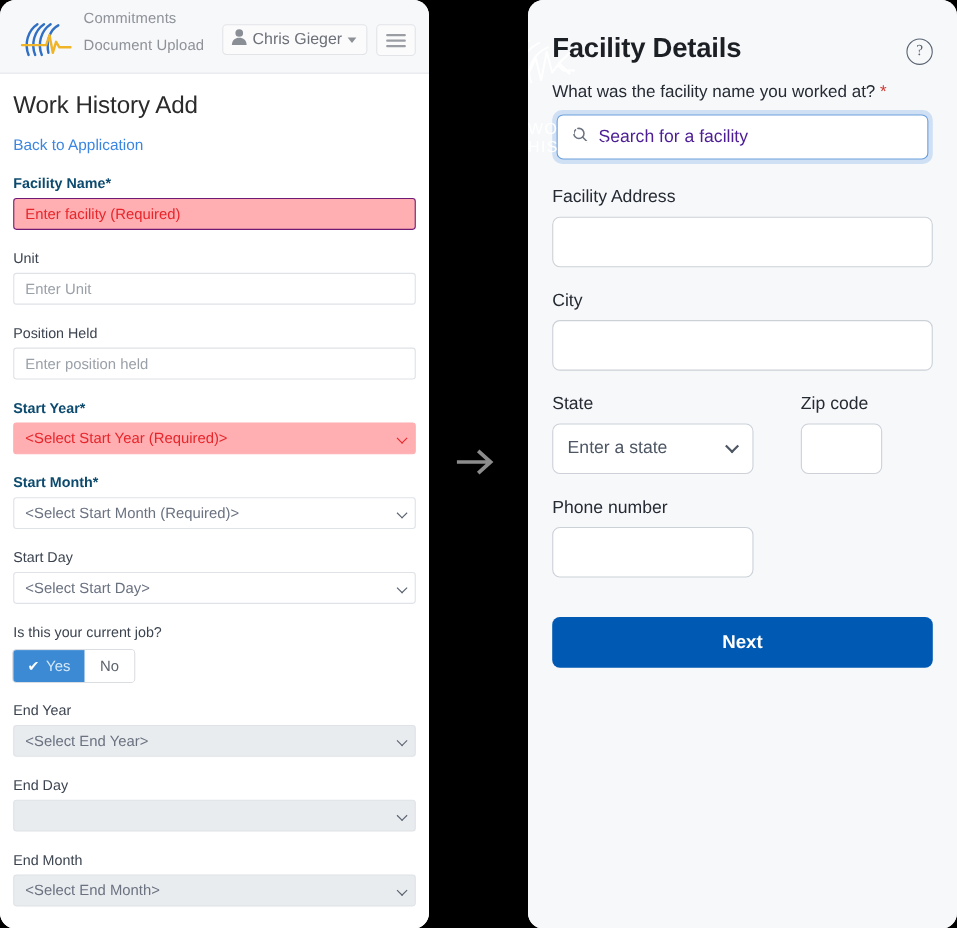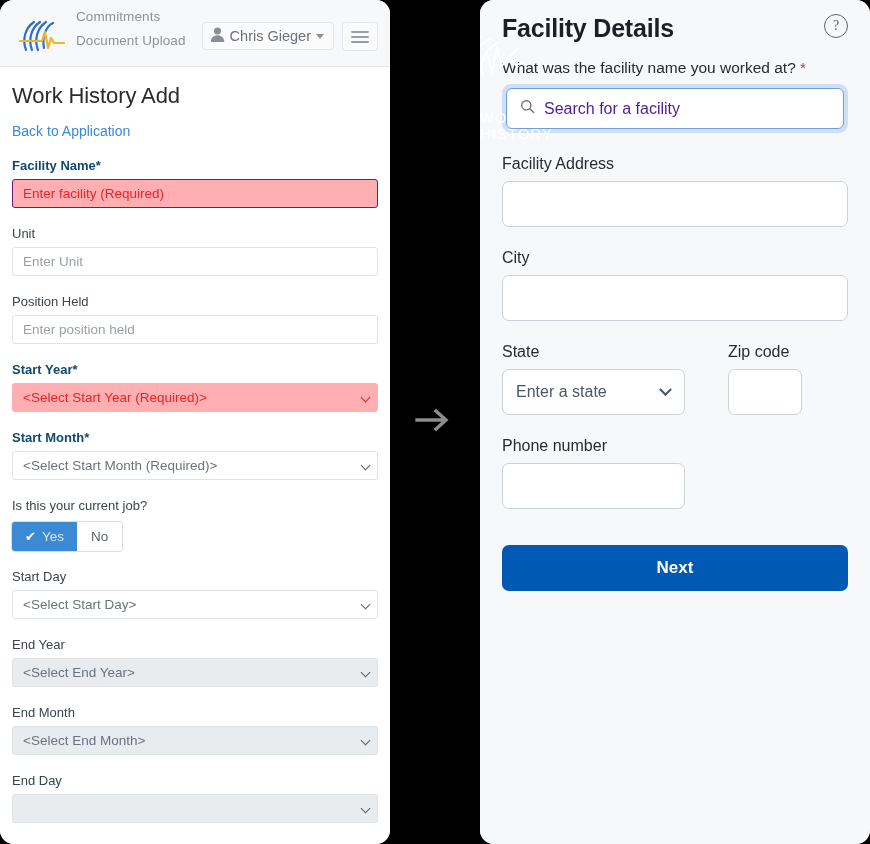--- a/index.html
+++ b/index.html
@@ -285,23 +285,23 @@
   }
 
   #mobile-body {
     flex: 1 1 auto;
     padding: 0 22px;
     background: #f7f8fa;
     overflow: hidden;
   }
   .m-section-head {
     display: flex;
-    align-items: flex-start;
+    align-items: flex-end;
     justify-content: space-between;
-    margin-top: 14px;
+    margin-top: 30px;
   }
   .m-section-title {
     font-size: 25px;
     font-weight: bold;
     color: #1c1f24;
     letter-spacing: -0.2px;
   }
   .help-icon {
     width: 24px; height: 24px;
     border: 1.6px solid #5b6472;
@@ -479,64 +479,64 @@
       <div class="field-group">
         <label class="field-label req"><span>Start Month</span><span class="star">*</span></label>
         <div class="sel-wrap">
           <div class="sel-input">&lt;Select Start Month (Required)&gt;</div>
           <span class="sel-chevron"></span>
         </div>
       </div>
 
       
       <div class="field-group">
+        <label class="field-label">Start Day</label>
+        <div class="sel-wrap">
+          <div class="sel-input">&lt;Select Start Day&gt;</div>
+          <span class="sel-chevron"></span>
+        </div>
+      </div>
+
+      
+      <div class="field-group">
         <label class="field-label">Is this your current job?</label>
         <div class="yesno">
           <button class="yesno-btn active">
             <span class="check-glyph">✔</span>
             <span>Yes</span>
           </button>
           <button class="yesno-btn">
             <span>No</span>
           </button>
         </div>
       </div>
 
       
       <div class="field-group">
-        <label class="field-label">Start Day</label>
-        <div class="sel-wrap">
-          <div class="sel-input">&lt;Select Start Day&gt;</div>
-          <span class="sel-chevron"></span>
-        </div>
-      </div>
-
-      
-      <div class="field-group">
         <label class="field-label">End Year</label>
         <div class="sel-wrap">
           <div class="sel-input disabled">&lt;Select End Year&gt;</div>
           <span class="sel-chevron"></span>
         </div>
       </div>
 
       
       <div class="field-group">
+        <label class="field-label">End Day</label>
+        <div class="sel-wrap">
+          <div class="sel-input disabled"></div>
+          <span class="sel-chevron"></span>
+        </div>
+      </div>
+
+      
+      <div class="field-group">
         <label class="field-label">End Month</label>
         <div class="sel-wrap">
           <div class="sel-input disabled">&lt;Select End Month&gt;</div>
-          <span class="sel-chevron"></span>
-        </div>
-      </div>
-
-      
-      <div class="field-group">
-        <label class="field-label">End Day</label>
-        <div class="sel-wrap">
-          <div class="sel-input disabled"></div>
           <span class="sel-chevron"></span>
         </div>
       </div>
 
     </div>
   </div>
 
   <div id="arrow-gap">
     <span>
       <svg width="40" height="26" viewBox="0 0 40 26" aria-hidden="true">

